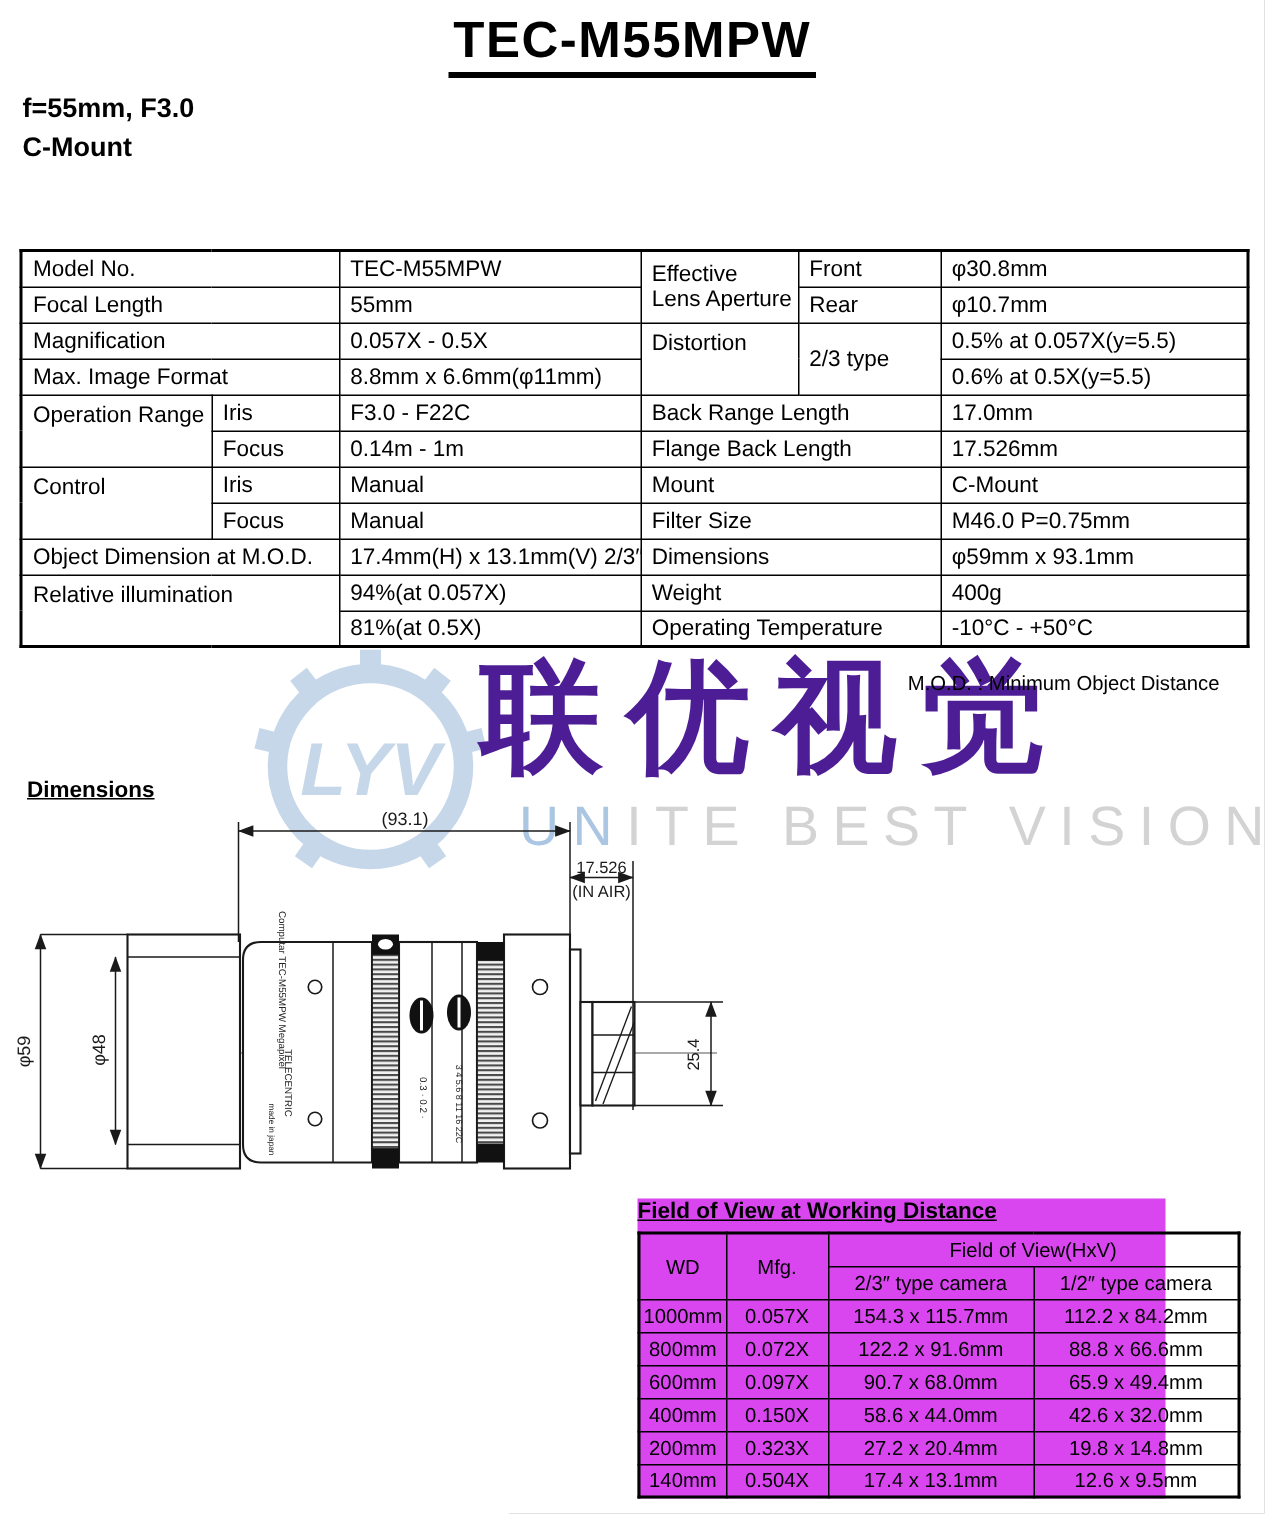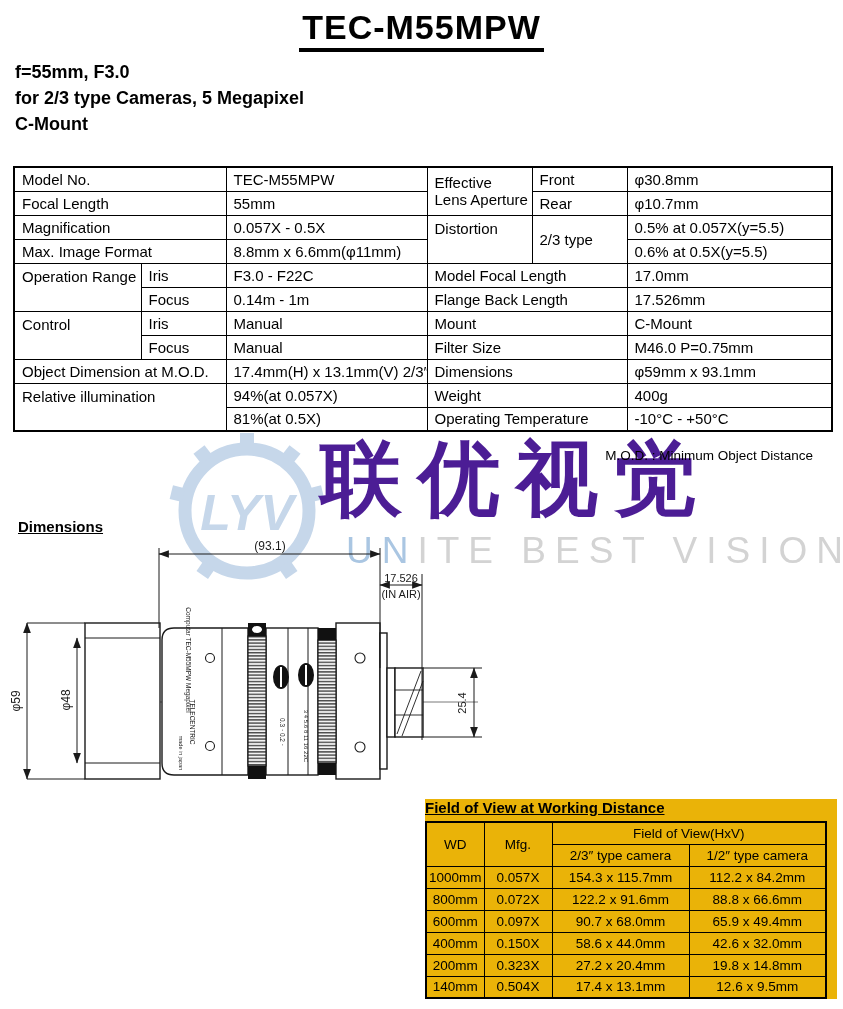--- a/index.html
+++ b/index.html
@@ -41,21 +41,21 @@
   }
   .wm-en .accent { color:#aac6e2; }
   .wm-logo { position:absolute; left:138px; top:3px; }
   
   .dims-heading {
     position:absolute; left:18px; top:518px; font-size:15px; font-weight:bold;
     text-decoration:underline; z-index:2;
   }
   .drawing { position:absolute; left:0; top:540px; z-index:1; }
   
-  .fov-wrap { position:absolute; left:425px; top:799px; width:412px; z-index:2; background:#eab308; }
+  .fov-wrap { position:absolute; left:425px; top:799px; width:352px; z-index:2; background:#d946ef; }
   .fov-title { font-size:15px; font-weight:bold; text-decoration:underline; margin-bottom:5px; }
   table.fov { border-collapse:collapse; table-layout:fixed; width:400px; border:2px solid #000; }
   table.fov td {
     border:1px solid #000; height:22px; font-size:13.5px; text-align:center;
     white-space:nowrap; overflow:hidden; vertical-align:middle;
   }
 </style>
 </head>
 <body>
 
@@ -80,21 +80,20 @@
     <div class="wm-cn">联优视觉</div>
     <div class="wm-en"><span class="accent">UN</span><span>ITE BEST VISION</span></div>
   </div>
 
   <div class="title-wrap">
     <span class="doc-title">TEC-M55MPW</span>
   </div>
 
   <div class="subtitles">
     <div>f=55mm, F3.0</div>
-    <div>for 2/3 type Cameras, 5 Megapixel</div>
     <div>C-Mount</div>
   </div>
 
   <table class="spec">
     <colgroup>
       <col style="width:127px">
         <col style="width:85px">
         <col style="width:201px">
       <col style="width:105px">
         <col style="width:95px">
@@ -126,21 +125,21 @@
     </tr>
     <tr>
       <td colspan="2">Max. Image Format</td>
       <td>8.8mm x 6.6mm(φ11mm)</td>
       <td>0.6% at 0.5X(y=5.5)</td>
     </tr>
     <tr>
       <td rowspan="2" class="vt">Operation Range</td>
       <td>Iris</td>
       <td>F3.0 - F22C</td>
-      <td colspan="2">Model Focal Length</td>
+      <td colspan="2">Back Range Length</td>
       <td>17.0mm</td>
     </tr>
     <tr>
       <td>Focus</td>
       <td>0.14m - 1m</td>
       <td colspan="2">Flange Back Length</td>
       <td>17.526mm</td>
     </tr>
     <tr>
       <td rowspan="2" class="vt">Control</td>

